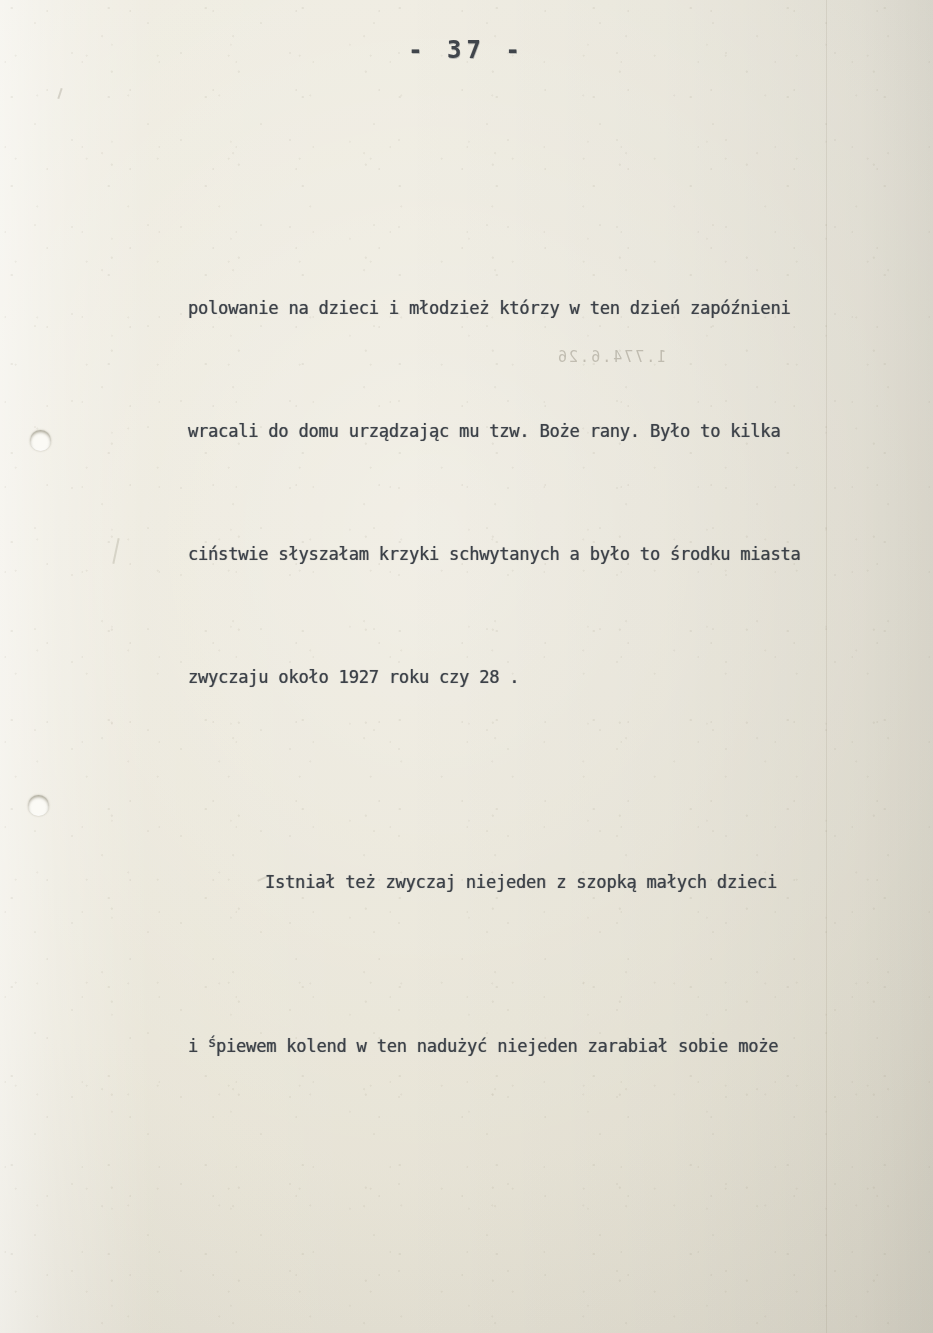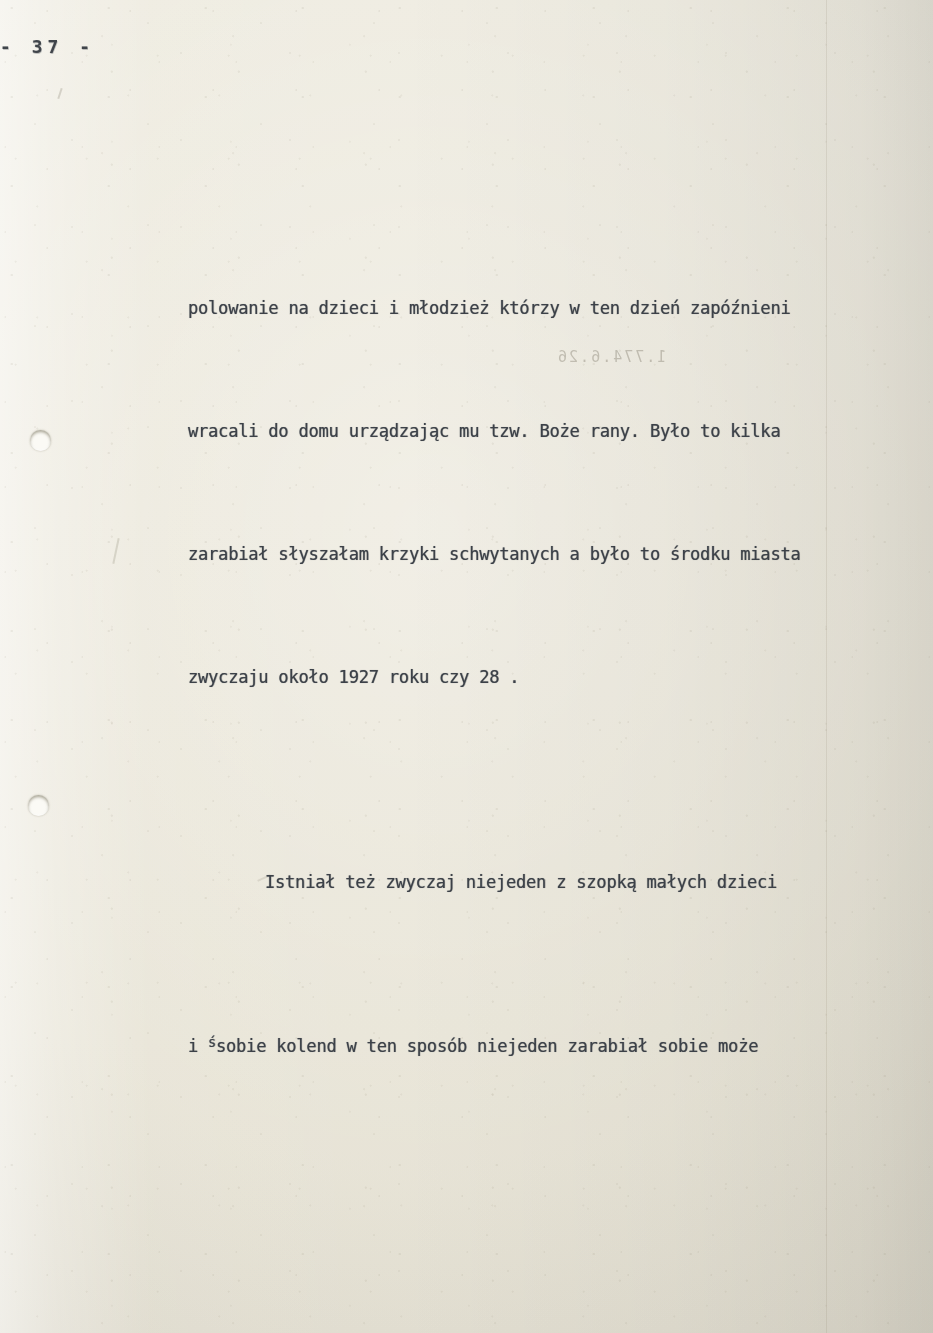--- a/index.html
+++ b/index.html
@@ -77,22 +77,23 @@
   }
   .punch.p1 { left: 30px; top: 430px; }
   .punch.p2 { left: 28px; top: 795px; }
 
   
   .page-number {
     position: absolute;
     top: 36px;
     left: 0;
     right: 0;
+    text-align: center;
     font-family: "DejaVu Sans Mono", "Liberation Mono", monospace;
-    font-size: 18px;
+    font-size: 24px;
     font-weight: 700;
     letter-spacing: 5px;
     color: #40454b;
     text-shadow: .5px .5px 0 rgba(64,69,75,.30), -.4px 0 0 rgba(64,69,75,.18);
   }
 
   .body-text {
     position: absolute;
     left: 176px;
     top: 124px;
@@ -155,27 +156,27 @@
 
   <div class="ghost">1.774.6.26</div>
 
   <div class="page-number">-  37  -</div>
 
   <div class="body-text">
 
     
     <span class="line">polowanie na dzieci i młodzież którzy w ten dzień zapóźnieni</span>
     <span class="line">wracali do domu urządzając mu tzw. Boże rany. Było to kilka</span>
-    <span class="line">zarabiał słyszałam krzyki schwytanych a było to środku miasta</span>
+    <span class="line">ciństwie słyszałam krzyki schwytanych a było to środku miasta</span>
     <span class="line">zwyczaju około 1927 roku czy 28 .</span>
 
     
     <span class="line indent">Istniał też zwyczaj niejeden z szopką małych dzieci</span>
 
-    <span class="line"><span>i </span><span class="raised">ś</span><span>sobie kolend w ten sposób niejeden zarabiał sobie może</span></span>
+    <span class="line"><span>i </span><span class="raised">ś</span><span>piewem kolend w ten nadużyć niejeden zarabiał sobie może</span></span>
 
     
 
     
 
     
     
 
     
 

